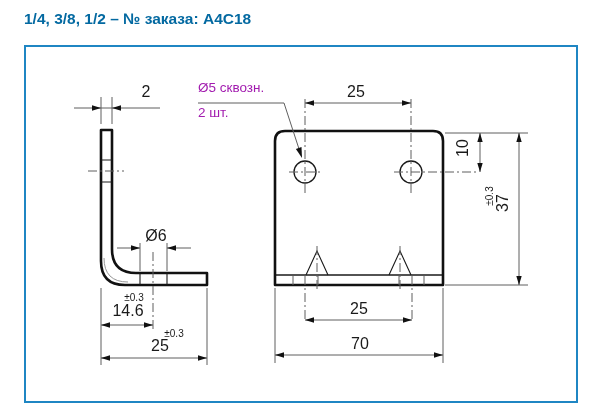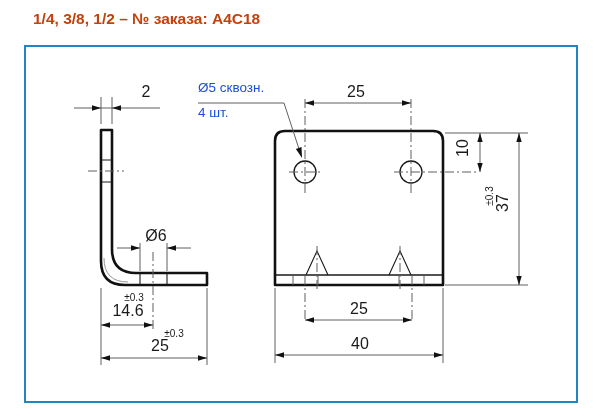--- a/index.html
+++ b/index.html
@@ -6,43 +6,43 @@
     --border:#1f86c3;
     --outline:#111111;
     --dim_line:#5f5f5f;
   }
   html,body{margin:0;padding:0;background:#ffffff;}
   body{
     width:600px;height:420px;position:relative;overflow:hidden;
     font-family:"Liberation Sans", sans-serif;color:#1a1a1a;
   }
   .page-title{
-    position:absolute;left:33px;top:10px;
-    font-size:15.5px;font-weight:bold;color:#c2410c;white-space:nowrap;
+    position:absolute;left:24px;top:10px;
+    font-size:15.5px;font-weight:bold;color:#0369a1;white-space:nowrap;
   }
   .drawing-frame{
     position:absolute;left:24px;top:45px;width:550px;height:354px;
     border:2px solid var(--border);background:#fff;
   }
   svg.draw{position:absolute;left:0;top:0;width:600px;height:420px;}
   .ol{stroke:var(--outline);stroke-width:2.6;fill:none;stroke-linejoin:round;}
   .med{stroke:#1a1a1a;stroke-width:1.3;fill:none;}
   .thin{stroke:#1a1a1a;stroke-width:1.1;fill:none;}
   .dim{stroke:var(--dim_line);stroke-width:1;fill:none;}
   .cl{stroke:var(--dim_line);stroke-width:1;fill:none;stroke-dasharray:9 3 2 3;}
   .bendarc{stroke:#8a8a8a;stroke-width:0.9;fill:none;}
   .ah{fill:#111;stroke:none;}
   .lbl{
     position:absolute;transform:translate(-50%,-50%);
     font-size:16px;color:#1a1a1a;white-space:nowrap;line-height:1;
   }
   .lbl.small{font-size:10px;}
   .lbl.rot{transform:translate(-50%,-50%) rotate(-90deg);}
   .note{
-    position:absolute;left:198px;top:81px;font-size:13.5px;color:#1d4ed8;
+    position:absolute;left:198px;top:81px;font-size:13.5px;color:#a21caf;
     white-space:nowrap;line-height:1;
   }
   .note .l2{position:absolute;left:0;top:25px;}
 </style>
 </head>
 <body>
 
 <div class="page-title">1/4, 3/8, 1/2 – № заказа: A4C18</div>
 
 <div class="drawing-frame"></div>
@@ -121,21 +121,21 @@
 
 <div class="lbl" style="left:146px;top:92px;">2</div>
 <div class="lbl" style="left:156px;top:236px;">Ø6</div>
 <div class="lbl small" style="left:134px;top:298px;">±0.3</div>
 <div class="lbl" style="left:128px;top:311px;">14.6</div>
 <div class="lbl small" style="left:174px;top:334px;">±0.3</div>
 <div class="lbl" style="left:160px;top:346px;">25</div>
 
 <div class="note">
   <span>Ø5 сквозн.</span>
-  <span class="l2">4 шт.</span>
+  <span class="l2">2 шт.</span>
 </div>
 
 <div class="lbl" style="left:356px;top:92px;">25</div>
 <div class="lbl rot" style="left:463px;top:148px;">10</div>
 <div class="lbl small rot" style="left:490px;top:196px;">±0.3</div>
 <div class="lbl rot" style="left:503px;top:203px;">37</div>
 <div class="lbl" style="left:359px;top:309px;">25</div>
-<div class="lbl" style="left:360px;top:344px;">40</div>
+<div class="lbl" style="left:360px;top:344px;">70</div>
 
 </body></html>

